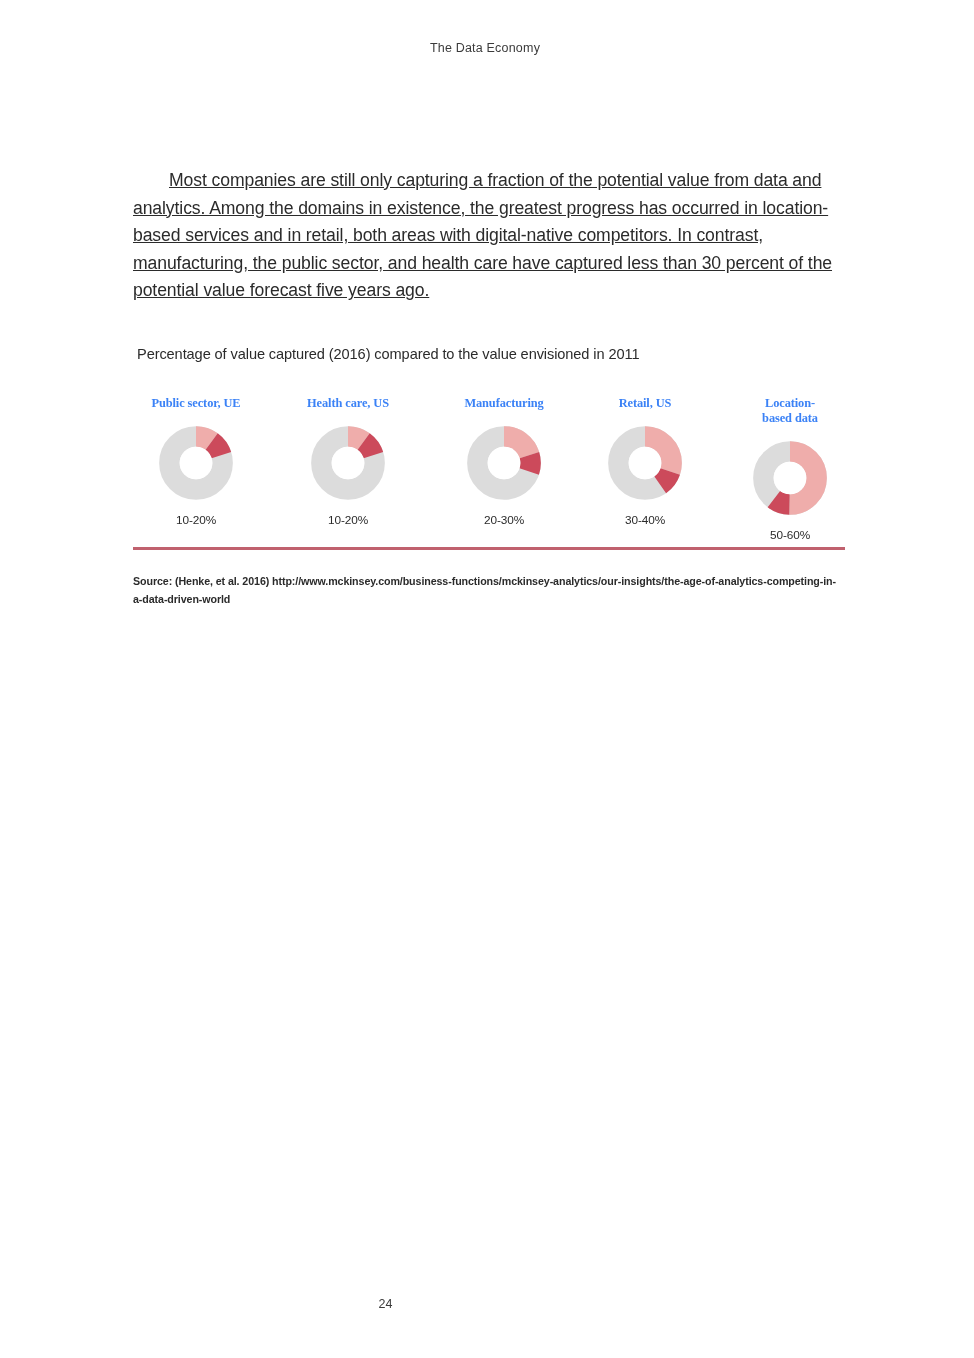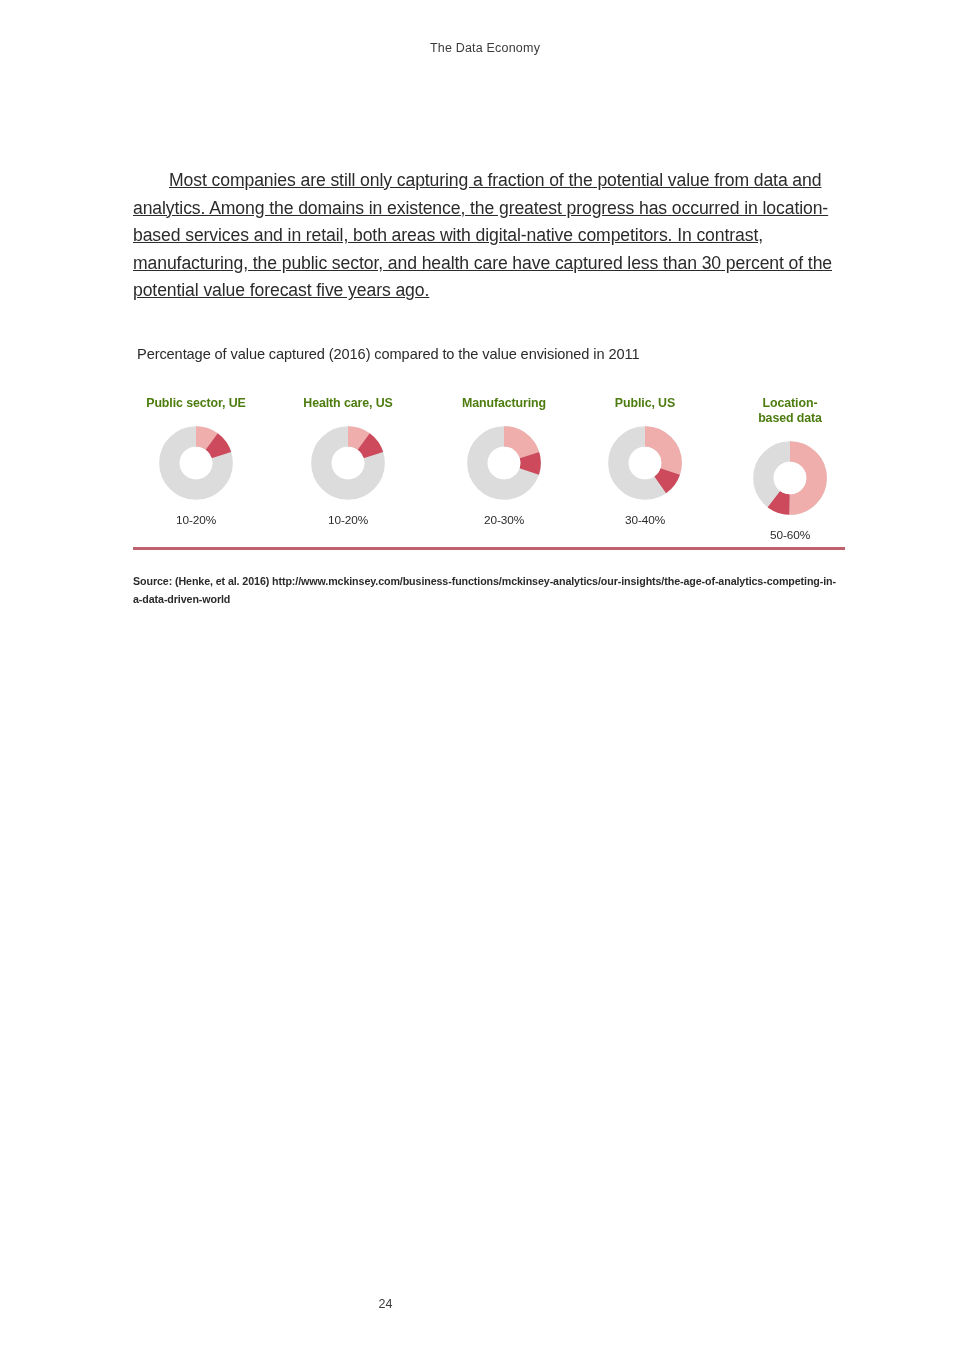--- a/index.html
+++ b/index.html
@@ -90,25 +90,26 @@
   }
   .donut-col.c0 { left: -12px; }
   .donut-col.c1 { left: 140px; }
   .donut-col.c2 { left: 296px; }
   .donut-col.c3 { left: 437px; }
   .donut-col.c4 { left: 582px; }
 
   .donut-title {
     font-size: 12.4px;
     font-weight: bold;
-    color: #4d7c0f;
+    color: #3b82f6;
     line-height: 15px;
     letter-spacing: -0.1px;
     min-height: 15px;
     white-space: pre-line;
+    font-family: Liberation Serif, serif;
   }
   .donut-wrap {
     margin-top: 13px;
     height: 78px;
     display: flex;
     align-items: center;
     justify-content: center;
   }
   .donut-wrap svg {
     display: block;
@@ -203,21 +204,21 @@
           <circle cx="50" cy="50" r="35" fill="none" stroke="#dcdcdc" stroke-width="27"></circle>
           <circle cx="50" cy="50" r="35" fill="none" stroke="#efadab" stroke-width="27" stroke-dasharray="43.98 175.93" transform="rotate(-90 50 50)"></circle>
           <circle cx="50" cy="50" r="35" fill="none" stroke="#cc4a5b" stroke-width="27" stroke-dasharray="21.99 197.92" stroke-dashoffset="-43.98" transform="rotate(-90 50 50)"></circle>
           <circle cx="50" cy="50" r="21.5" fill="#ffffff"></circle>
         </svg>
       </div>
       <div class="donut-value">20-30%</div>
     </div>
 
     <div class="donut-col c3">
-      <div class="donut-title">Public, US</div>
+      <div class="donut-title">Retail, US</div>
       <div class="donut-wrap">
         <svg width="76" height="76" viewBox="0 0 100 100">
           <circle cx="50" cy="50" r="35" fill="none" stroke="#dcdcdc" stroke-width="27"></circle>
           <circle cx="50" cy="50" r="35" fill="none" stroke="#efadab" stroke-width="27" stroke-dasharray="65.97 153.94" transform="rotate(-90 50 50)"></circle>
           <circle cx="50" cy="50" r="35" fill="none" stroke="#cc4a5b" stroke-width="27" stroke-dasharray="21.99 197.92" stroke-dashoffset="-65.97" transform="rotate(-90 50 50)"></circle>
           <circle cx="50" cy="50" r="21.5" fill="#ffffff"></circle>
         </svg>
       </div>
       <div class="donut-value">30-40%</div>
     </div>

